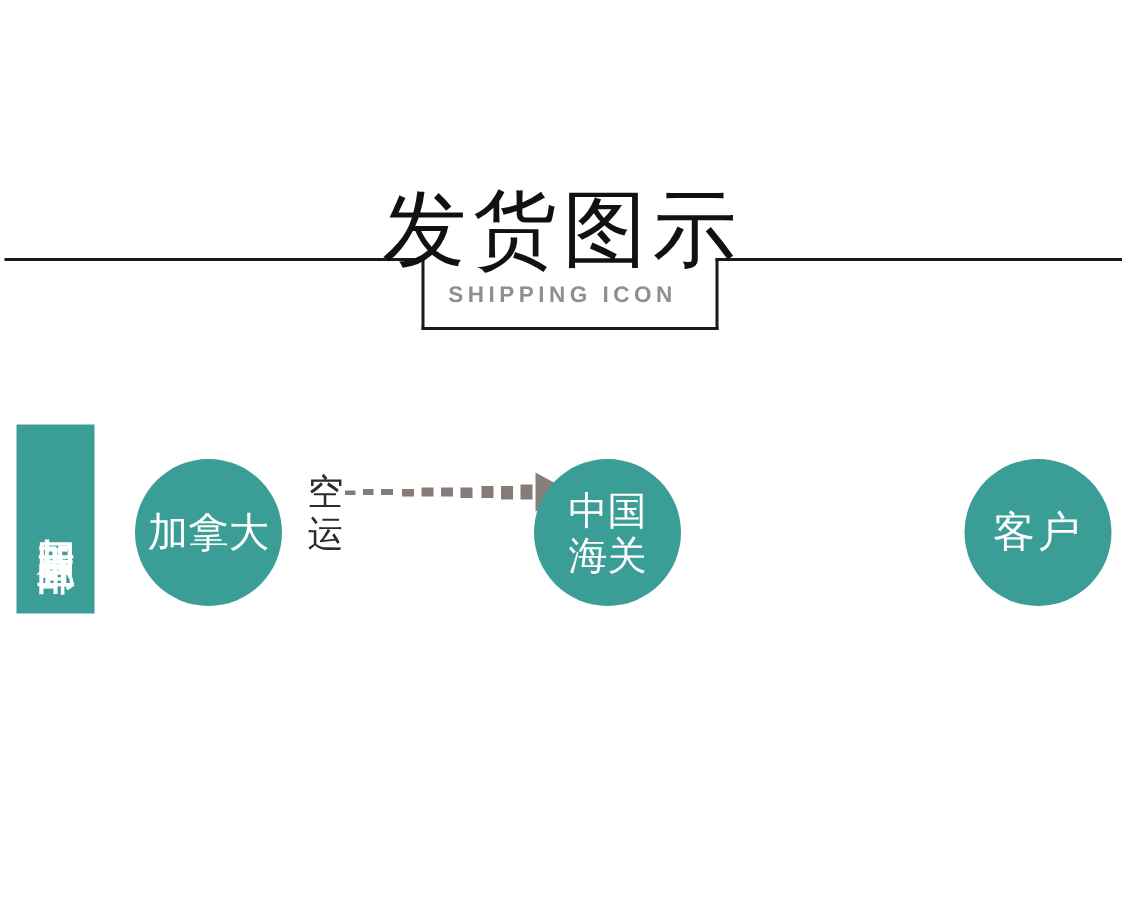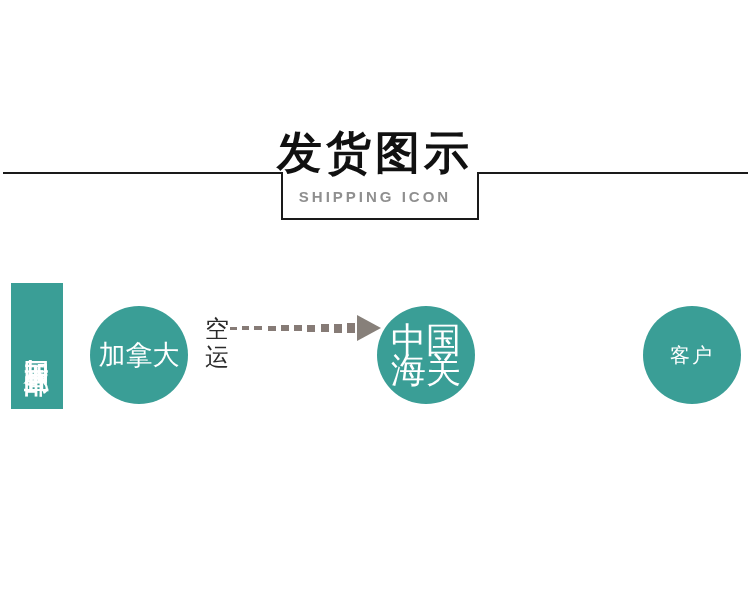--- a/index.html
+++ b/index.html
@@ -10,21 +10,21 @@
   
   .hline{position:absolute;height:2px;background:#1a1a1a;}
   .hline-left{left:3px;top:172px;width:278px;}
   .hline-right{left:477px;top:172px;width:271px;}
   .notch{
     position:absolute;left:281px;top:172px;width:194px;height:46px;
     border-left:2px solid #1a1a1a;border-right:2px solid #1a1a1a;border-bottom:2px solid #1a1a1a;
   }
   .title{
     position:absolute;left:0;top:126px;width:750px;text-align:center;
-    font-size:45px;font-weight:700;color:#111111;letter-spacing:4px;line-height:54px;
+    font-size:56px;font-weight:400;color:#111111;letter-spacing:4px;line-height:54px;
   }
   .subtitle{
     position:absolute;left:0;top:188px;width:750px;text-align:center;
     font-size:15px;color:#8f8f8f;letter-spacing:3px;line-height:18px;font-weight:700;
   }
   
   .banner{
     position:absolute;left:11px;top:283px;width:52px;height:126px;background:#3a9e96;
     display:flex;align-items:center;justify-content:center;
   }
@@ -32,22 +32,22 @@
     writing-mode:vertical-rl;text-orientation:upright;
     color:#ffffff;font-size:25px;font-weight:600;letter-spacing:4px;line-height:52px;
   }
   
   .node{
     position:absolute;top:306px;width:98px;height:98px;border-radius:50%;background:#3a9e96;
     display:flex;flex-direction:column;align-items:center;justify-content:center;
     color:#ffffff;font-weight:400;text-align:left;
   }
   .node-1{left:90px;font-size:27px;}
-  .node-2{left:377px;font-size:35px;line-height:30px;}
-  .node-3{left:643px;font-size:20px;letter-spacing:2px;}
+  .node-2{left:356px;font-size:26px;line-height:30px;}
+  .node-3{left:643px;font-size:28px;letter-spacing:2px;}
   
   .arrow-group{position:absolute;top:315px;display:flex;flex-direction:row;}
   .arrow-1{left:205px;width:150px;}
   .arrow-2{left:484px;width:138px;}
   .arrow-label{
     font-size:24px;color:#2b2b2b;text-align:center;line-height:28px;font-weight:500;
     letter-spacing:1px;
   }
   .arrow-1 .arrow-label{width:125px;}
   .arrow-2 .arrow-label{width:112px;}

